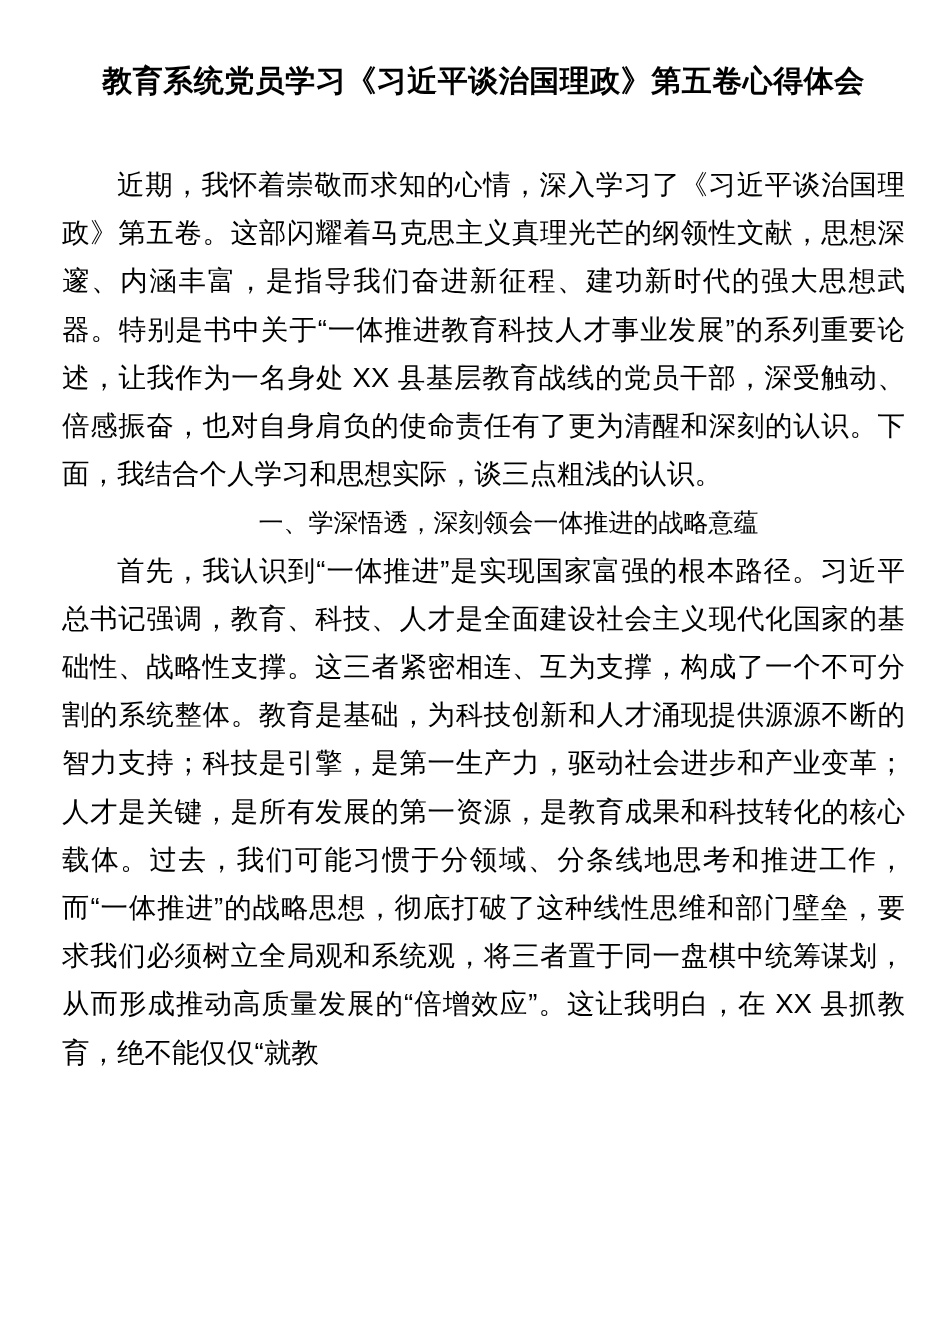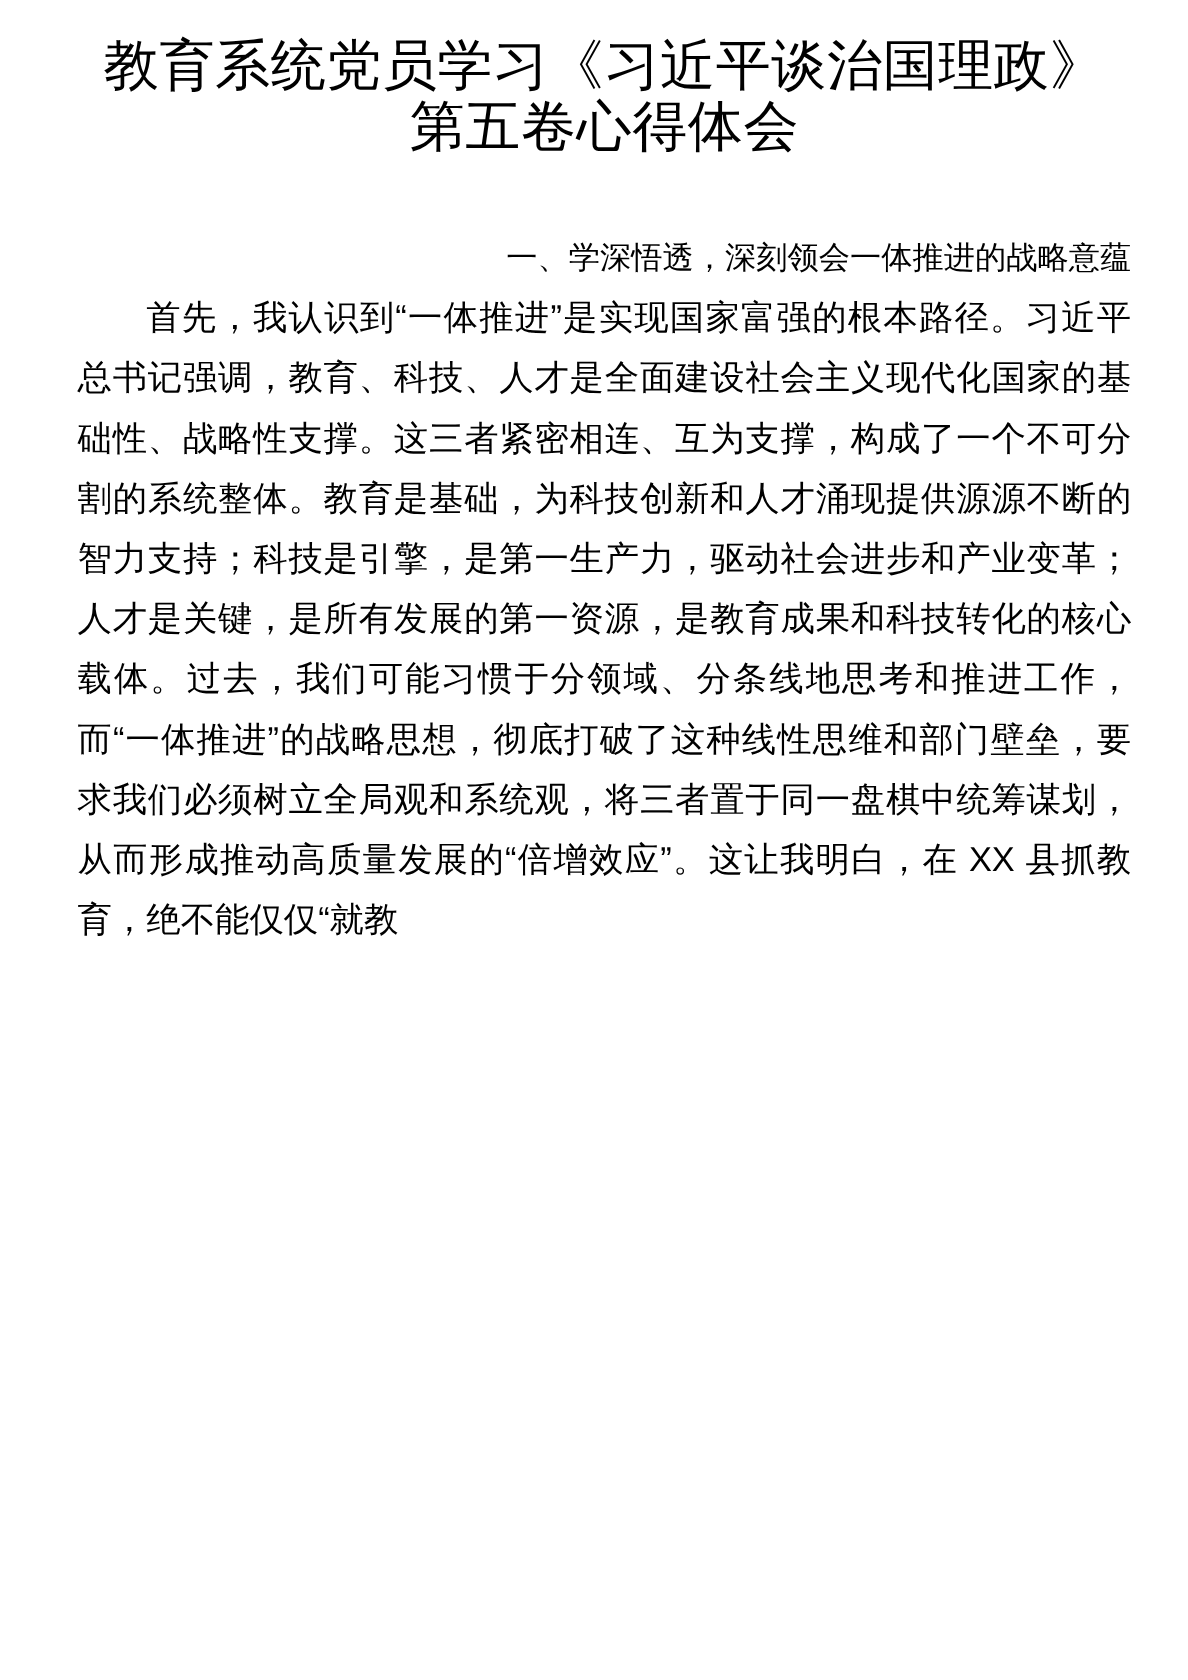--- a/index.html
+++ b/index.html
@@ -19,62 +19,63 @@
     overflow: hidden;
     box-sizing: border-box;
   }
   .page-inner {
     position: absolute;
     left: 62px;
     top: 0;
     width: 843px;
   }
   .doc-title {
-    font-size: 44px;
-    font-weight: normal;
+    font-size: 30px;
+    font-weight: bold;
     line-height: 49px;
     text-align: center;
     letter-spacing: 0.5px;
     margin: 0;
-    padding-top: 28px;
+    padding-top: 56px;
     word-break: break-all;
   }
   .title-spacer {
     height: 56px;
   }
   .para {
     font-size: 27.5px;
     line-height: 48.2px;
     text-align: justify;
     text-justify: inter-ideograph;
     text-align-last: left;
     margin: 0;
     text-indent: 2em;
     word-break: break-all;
     letter-spacing: 0px;
   }
   .heading-para {
     font-size: 25px;
     line-height: 48.2px;
-    text-align: right;
+    text-align: center;
     margin: 0;
     text-indent: 2em;
     word-break: break-all;
   }
 </style>
 </head>
 <body>
 
 <div class="page">
   <div class="page-inner">
 
     <h1 class="doc-title">教育系统党员学习《习近平谈治国理政》第五卷心得体会</h1>
 
     <div class="title-spacer"></div>
 
+    <p class="para">近期，我怀着崇敬而求知的心情，深入学习了《习近平谈治国理政》第五卷。这部闪耀着马克思主义真理光芒的纲领性文献，思想深邃、内涵丰富，是指导我们奋进新征程、建功新时代的强大思想武器。特别是书中关于“一体推进教育科技人才事业发展”的系列重要论述，让我作为一名身处 XX 县基层教育战线的党员干部，深受触动、倍感振奋，也对自身肩负的使命责任有了更为清醒和深刻的认识。下面，我结合个人学习和思想实际，谈三点粗浅的认识。</p>
 
     <p class="heading-para">一、学深悟透，深刻领会一体推进的战略意蕴</p>
 
 
     <p class="para">首先，我认识到“一体推进”是实现国家富强的根本路径。习近平总书记强调，教育、科技、人才是全面建设社会主义现代化国家的基础性、战略性支撑。这三者紧密相连、互为支撑，构成了一个不可分割的系统整体。教育是基础，为科技创新和人才涌现提供源源不断的智力支持；科技是引擎，是第一生产力，驱动社会进步和产业变革；人才是关键，是所有发展的第一资源，是教育成果和科技转化的核心载体。过去，我们可能习惯于分领域、分条线地思考和推进工作，而“一体推进”的战略思想，彻底打破了这种线性思维和部门壁垒，要求我们必须树立全局观和系统观，将三者置于同一盘棋中统筹谋划，从而形成推动高质量发展的“倍增效应”。这让我明白，在 XX 县抓教育，绝不能仅仅“就教</p>
 
   </div>
 </div>
 
 </body></html>

